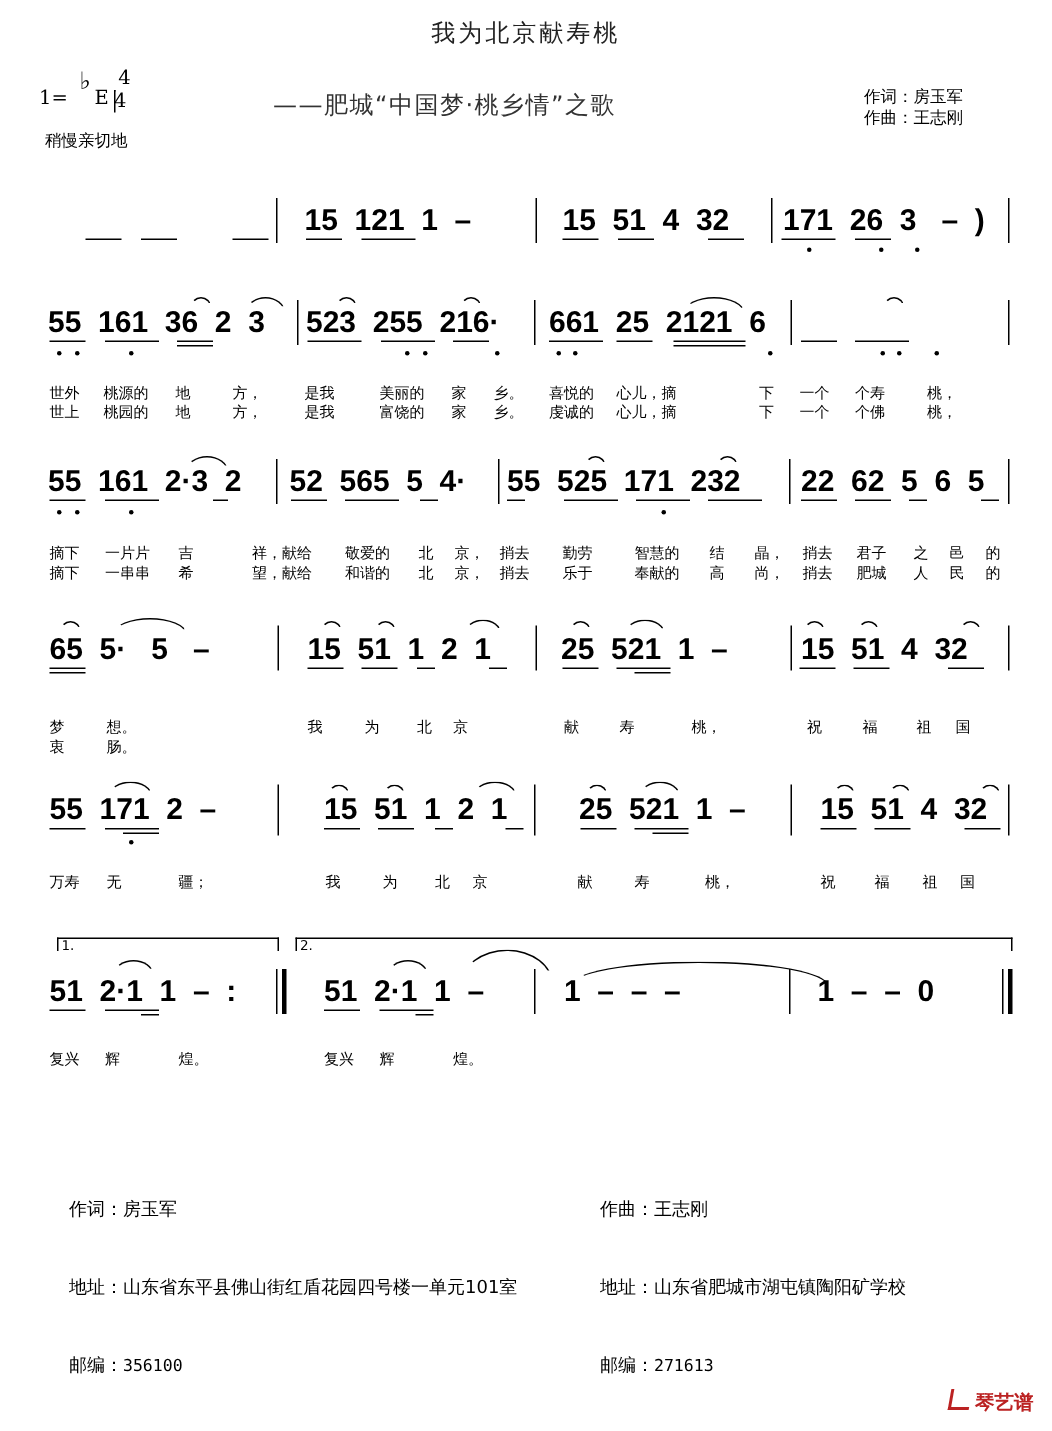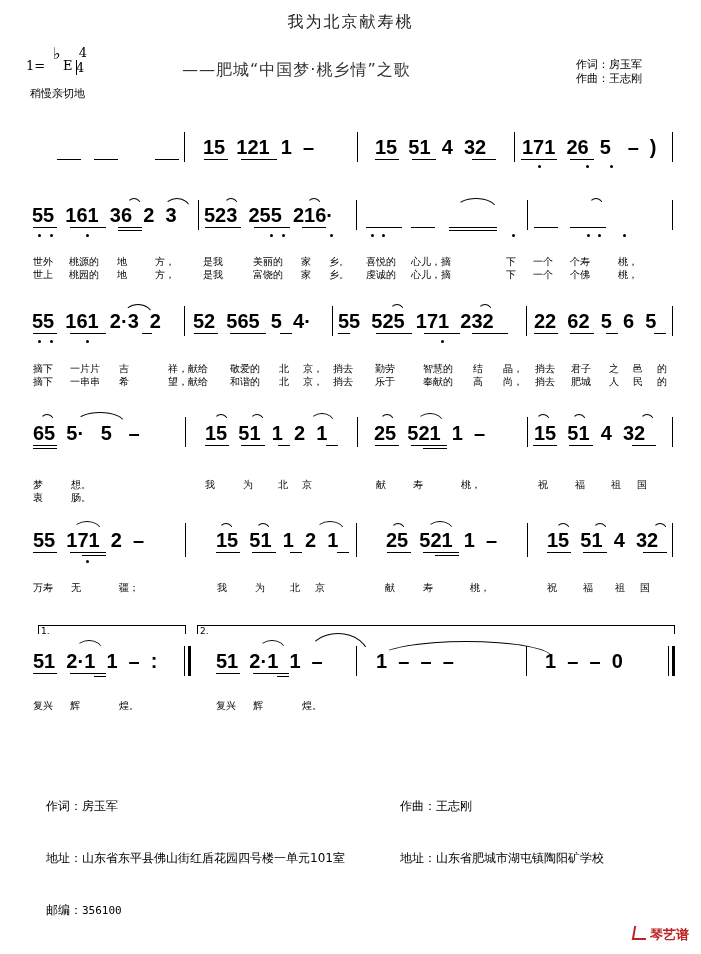--- a/index.html
+++ b/index.html
@@ -45,21 +45,21 @@
   <div>作词：房玉军</div>
   <div>作曲：王志刚</div>
 </div>
 
 <div class="row" style="top:128px;height:50px;">
   <div class="bar" style="left:184px;top:4px;height:30px;"></div>
   <div class="notes" style="left:203px;top:8px;">15  121  1  –</div>
   <div class="bar" style="left:357px;top:4px;height:30px;"></div>
   <div class="notes" style="left:375px;top:8px;">15  51  4  32</div>
   <div class="bar" style="left:514px;top:4px;height:30px;"></div>
-  <div class="notes" style="left:522px;top:8px;">171  26  5   –  )</div>
+  <div class="notes" style="left:522px;top:8px;">171  26  3   –  )</div>
   <div class="bar" style="left:672px;top:4px;height:30px;"></div>
   <div class="ul" style="left:57px;width:24px;top:31px;"></div>
   <div class="ul" style="left:94px;width:24px;top:31px;"></div>
   <div class="ul" style="left:155px;width:24px;top:31px;"></div>
   <div class="ul" style="left:204px;width:24px;top:31px;"></div>
   <div class="ul" style="left:241px;width:36px;top:31px;"></div>
   <div class="ul" style="left:375px;width:24px;top:31px;"></div>
   <div class="ul" style="left:412px;width:24px;top:31px;"></div>
   <div class="ul" style="left:472px;width:24px;top:31px;"></div>
   <div class="ul" style="left:521px;width:36px;top:31px;"></div>
@@ -73,20 +73,21 @@
   <div class="slur" style="left:127px;top:6px;width:12px;height:5px;"></div>
   <div class="slur" style="left:164px;top:6px;width:24px;height:8px;"></div>
   <div class="slur" style="left:224px;top:6px;width:12px;height:5px;"></div>
   <div class="slur" style="left:307px;top:6px;width:12px;height:5px;"></div>
   <div class="slur" style="left:456px;top:6px;width:38px;height:8px;"></div>
   <div class="slur" style="left:589px;top:6px;width:12px;height:5px;"></div>
   <div class="notes" style="left:32px;top:12px;">55  161  36  2  3</div>
   <div class="bar" style="left:198px;top:8px;height:30px;"></div>
   <div class="notes" style="left:204px;top:12px;">523  255  216·</div>
   <div class="bar" style="left:356px;top:8px;height:30px;"></div>
+  <div class="notes" style="left:366px;top:12px;">661  25  2121  6</div>
   <div class="bar" style="left:527px;top:8px;height:30px;"></div>
   <div class="bar" style="left:672px;top:8px;height:30px;"></div>
   <div class="ul" style="left:33px;width:24px;top:35px;"></div>
   <div class="ul" style="left:70px;width:36px;top:35px;"></div>
   <div class="ul" style="left:118px;width:24px;top:35px;"></div>
   <div class="ul" style="left:118px;width:24px;top:38px;"></div>
   <div class="ul" style="left:205px;width:36px;top:35px;"></div>
   <div class="ul" style="left:254px;width:36px;top:35px;"></div>
   <div class="ul" style="left:302px;width:24px;top:35px;"></div>
   <div class="ul" style="left:366px;width:36px;top:35px;"></div>
@@ -260,19 +261,20 @@
 <div class="info" style="left:46px;top:771px;">
   <div style="height:24px">作词：房玉军</div>
   <div style="height:24px"><span>地址：</span><span>山东省东平县佛山街红盾花园四号楼一单元101室</span></div>
   <div style="height:24px"><span>邮编：</span><span class="mono">356100</span></div>
   
   
 </div>
 <div class="info" style="left:400px;top:771px;">
   <div style="height:24px">作曲：王志刚</div>
   <div style="height:24px"><span>地址：</span><span>山东省肥城市湖屯镇陶阳矿学校</span></div>
+  <div style="height:24px"><span>邮编：</span><span class="mono">271613</span></div>
   
   
 </div>
 
 <div class="abs logo">
   <span class="mark"></span><span>琴艺谱</span>
 </div>
 
 </body></html>

